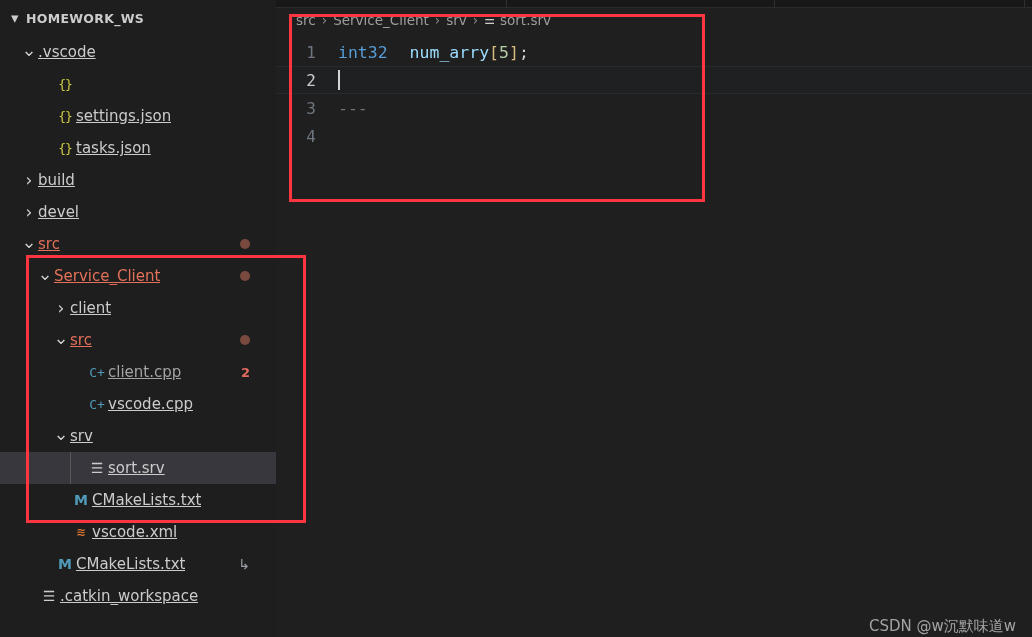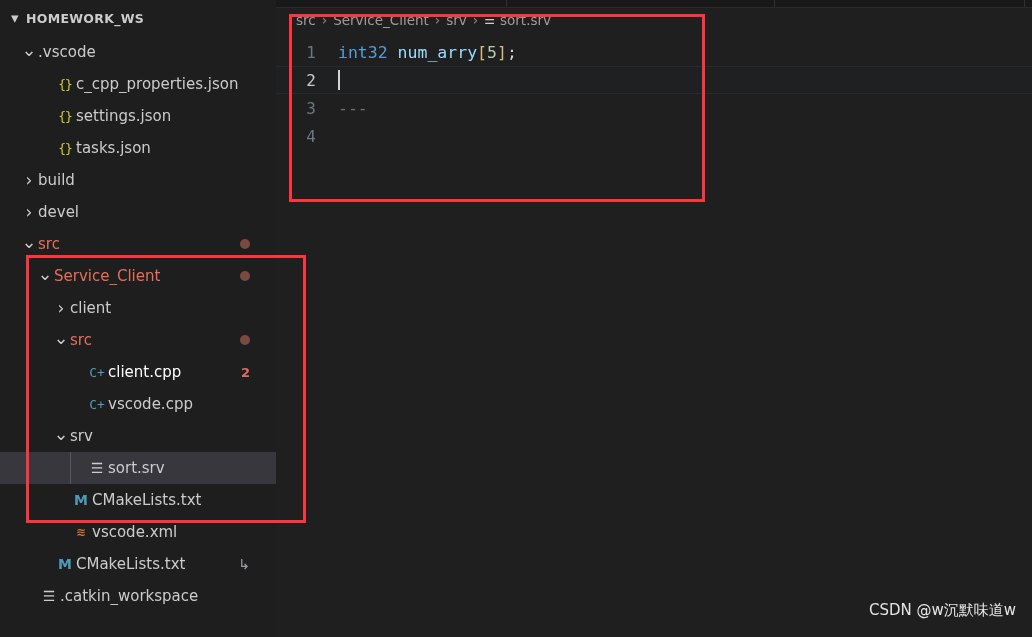--- a/index.html
+++ b/index.html
@@ -79,23 +79,23 @@
     font-size: 14px;
     line-height: 1;
     font-family: "DejaVu Sans Mono", monospace;
   }
   .ficon.json   { color: #cbcb41; font-size: 13px; letter-spacing:-1px; }
   .ficon.cpp    { color: #519aba; font-size: 13px; }
   .ficon.md     { color: #519aba; font-size: 14px; font-weight: bold; font-family:"DejaVu Sans",sans-serif;}
   .ficon.txt    { color: #cccccc; font-size: 14px; }
   .ficon.xml    { color: #e37933; font-size: 14px; }
 
-  .label { flex: 0 1 auto; overflow: hidden; text-overflow: ellipsis; }
+  .label { flex: 0 1 auto; overflow: hidden; text-overflow: ellipsis; text-decoration: underline; }
   .label.mod   { color: #e2715a; }
-  .label.err   { color: #ffffff; }
+  .label.err   { color: #a3a3a3; }
 
   .badge-dot {
     position: absolute;
     right: 26px;
     width: 10px; height: 10px;
     border-radius: 50%;
     background: #7a4a40;
   }
   .badge-num {
     position: absolute;
@@ -171,21 +171,21 @@
     flex: 0 0 62px;
     text-align: right;
     padding-right: 22px;
     color: #6e7681;
     font-size: 16px;
   }
   .cline.current .lnum { color: #cccccc; }
   .ctext { flex: 1 1 auto; }
 
   .t-type   { color: #569cd6; }
-  .t-ident  { color: #9cdcfe; }
+  .t-ident  { color: #9cdcfe; margin-left: 12px; }
   .t-brk    { color: #d7ba7d; }
   .t-num    { color: #b5cea8; }
   .t-punc   { color: #d4d4d4; }
   .t-cmt    { color: #6a737d; }
 
   .caret {
     display: inline-block;
     width: 2px;
     height: 20px;
     background: #d4d4d4;
@@ -197,22 +197,22 @@
   .hl-box {
     position: absolute;
     border: 3px solid #fb3640;
     pointer-events: none;
     z-index: 40;
   }
 
   #watermark {
     position: absolute;
     right: 16px;
-    bottom: 17px;
-    color: #e5e5e5;
+    bottom: 1px;
+    color: #a3a3a3;
     font-size: 15px;
     font-family: "DejaVu Sans", "Liberation Sans", sans-serif;
     z-index: 30;
     white-space: nowrap;
   }
 </style>
 </head>
 <body>
 
 <div id="app">
@@ -223,21 +223,20 @@
       <span>HOMEWORK_WS</span>
     </div>
     <div id="tree">
         <div class="row" style="padding-left: 20px;">
           <span class="twisty" style="font-size: 18px; line-height: 0.5; position: relative; top: -3px;">⌄</span>
           <span class="label ">.vscode</span>
         </div>
         <div class="row" style="padding-left: 36px;">
           <span class="twisty none"></span>
           <span class="ficon json">{}</span>
-          <span class="label ">c_cpp_properties.json</span>
         </div>
         <div class="row" style="padding-left: 36px;">
           <span class="twisty none"></span>
           <span class="ficon json">{}</span>
           <span class="label ">settings.json</span>
         </div>
         <div class="row" style="padding-left: 36px;">
           <span class="twisty none"></span>
           <span class="ficon json">{}</span>
           <span class="label ">tasks.json</span>

